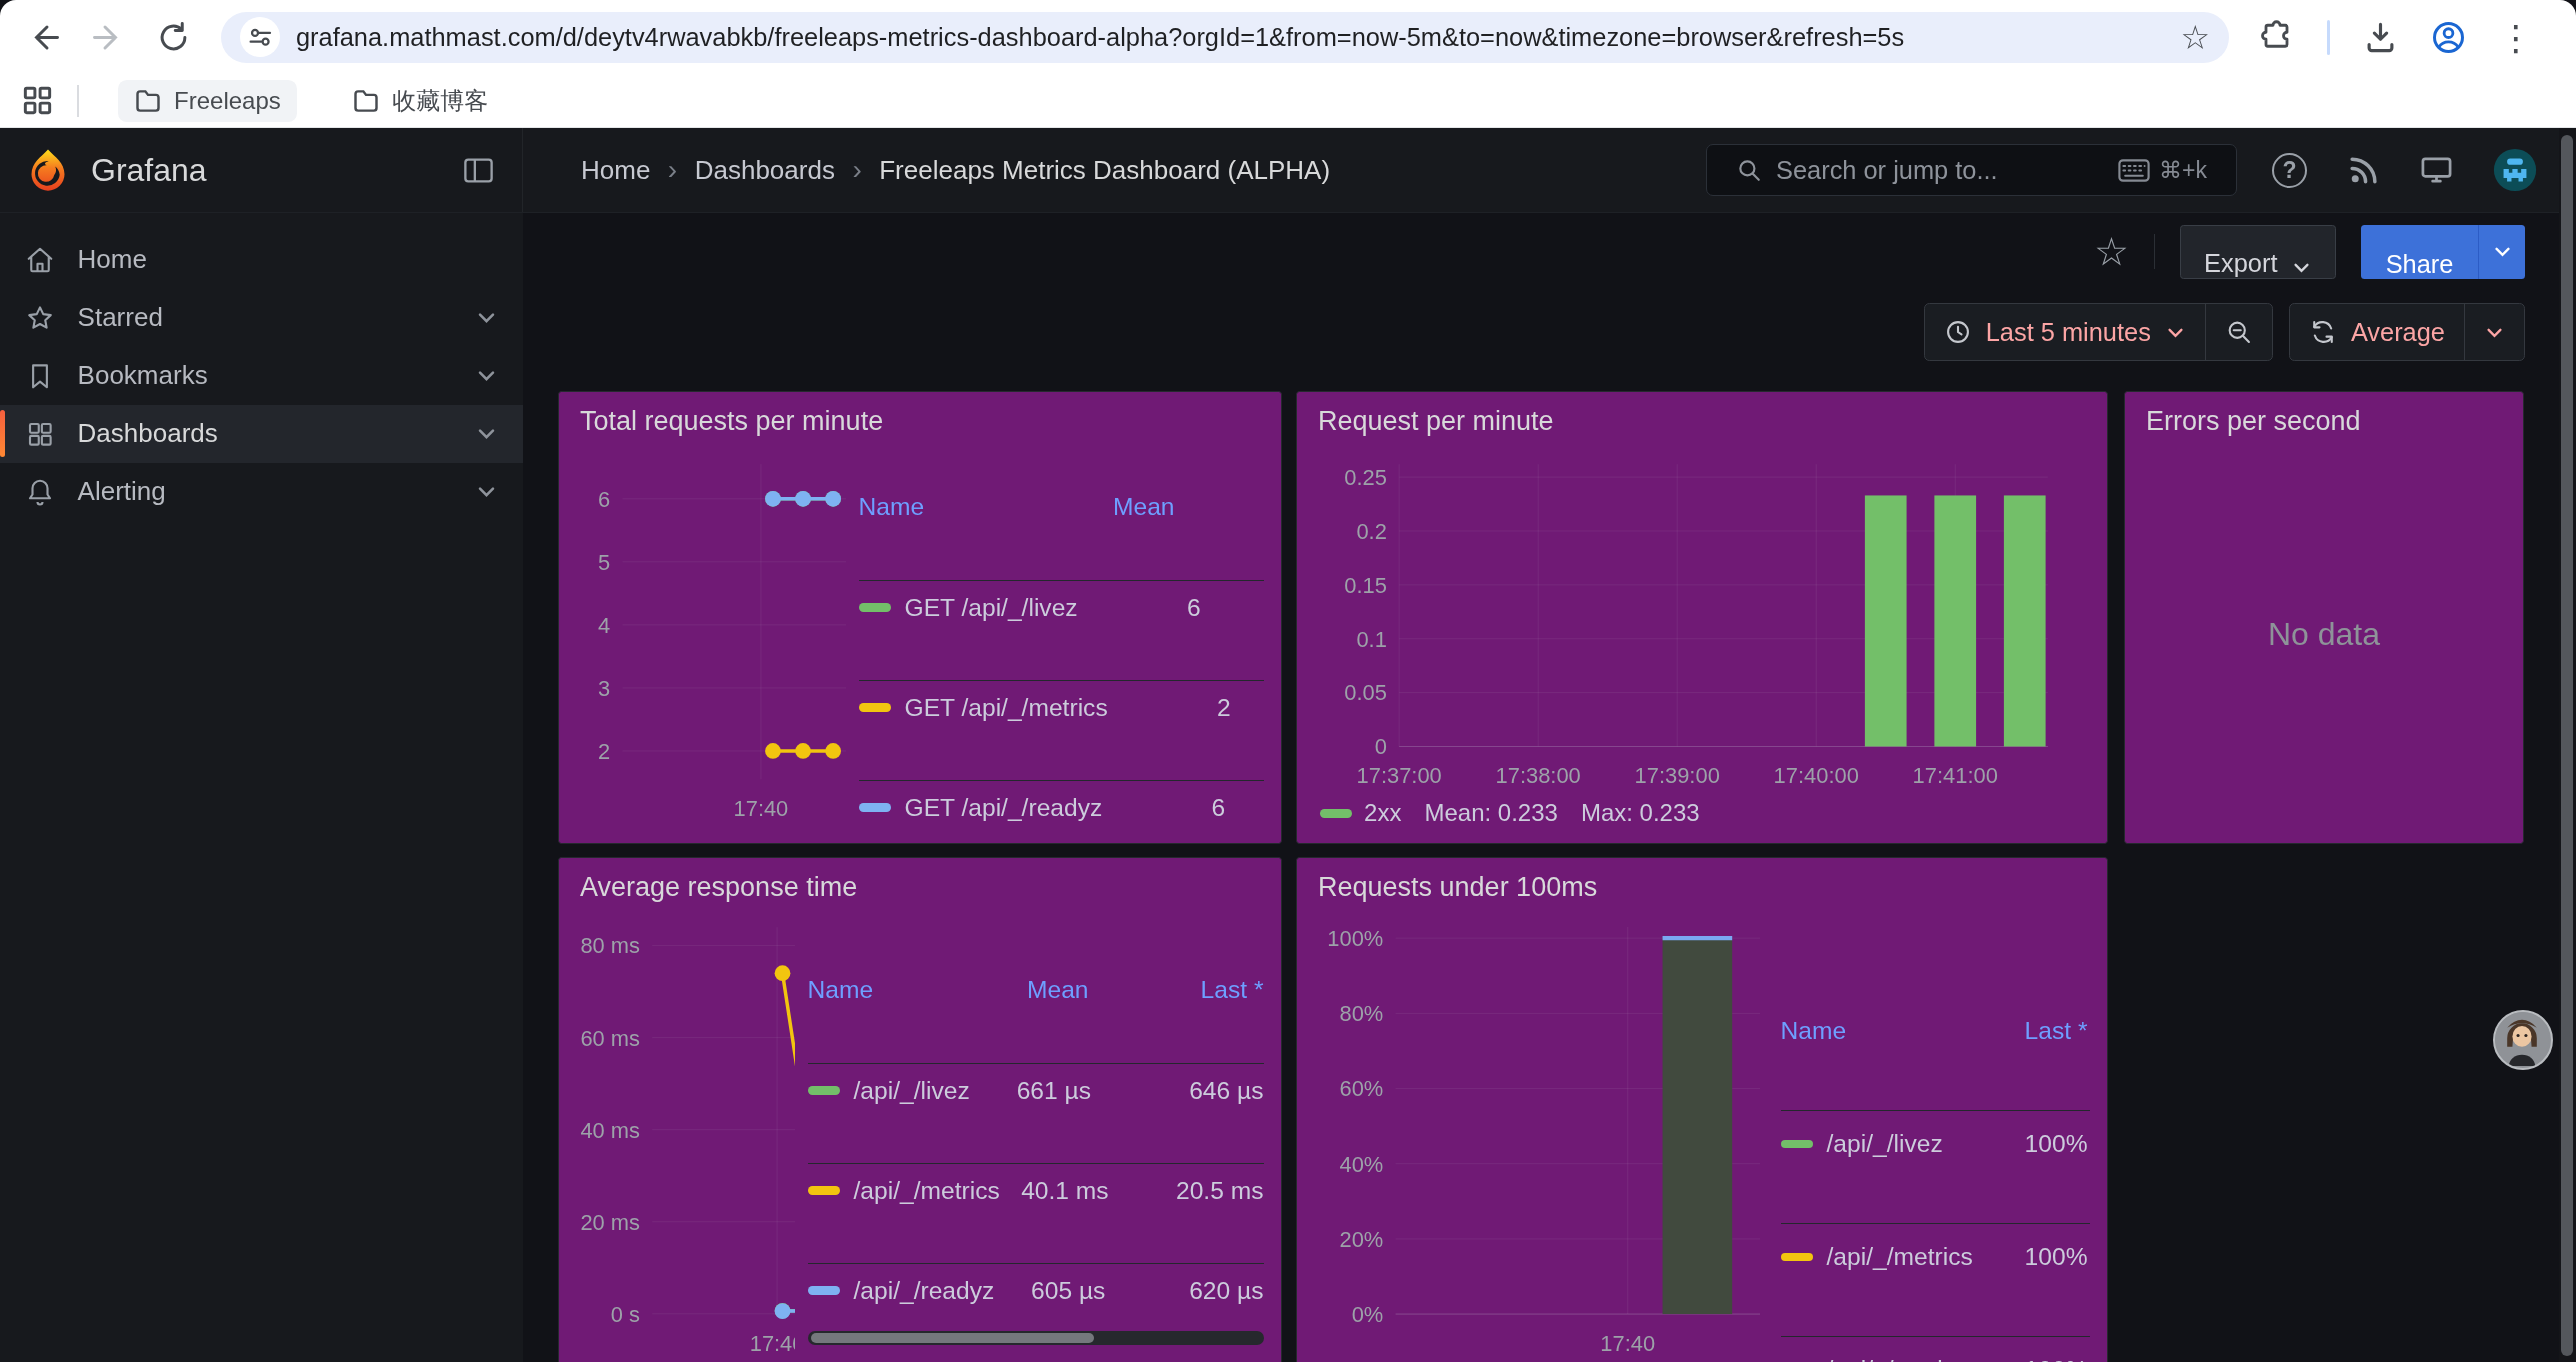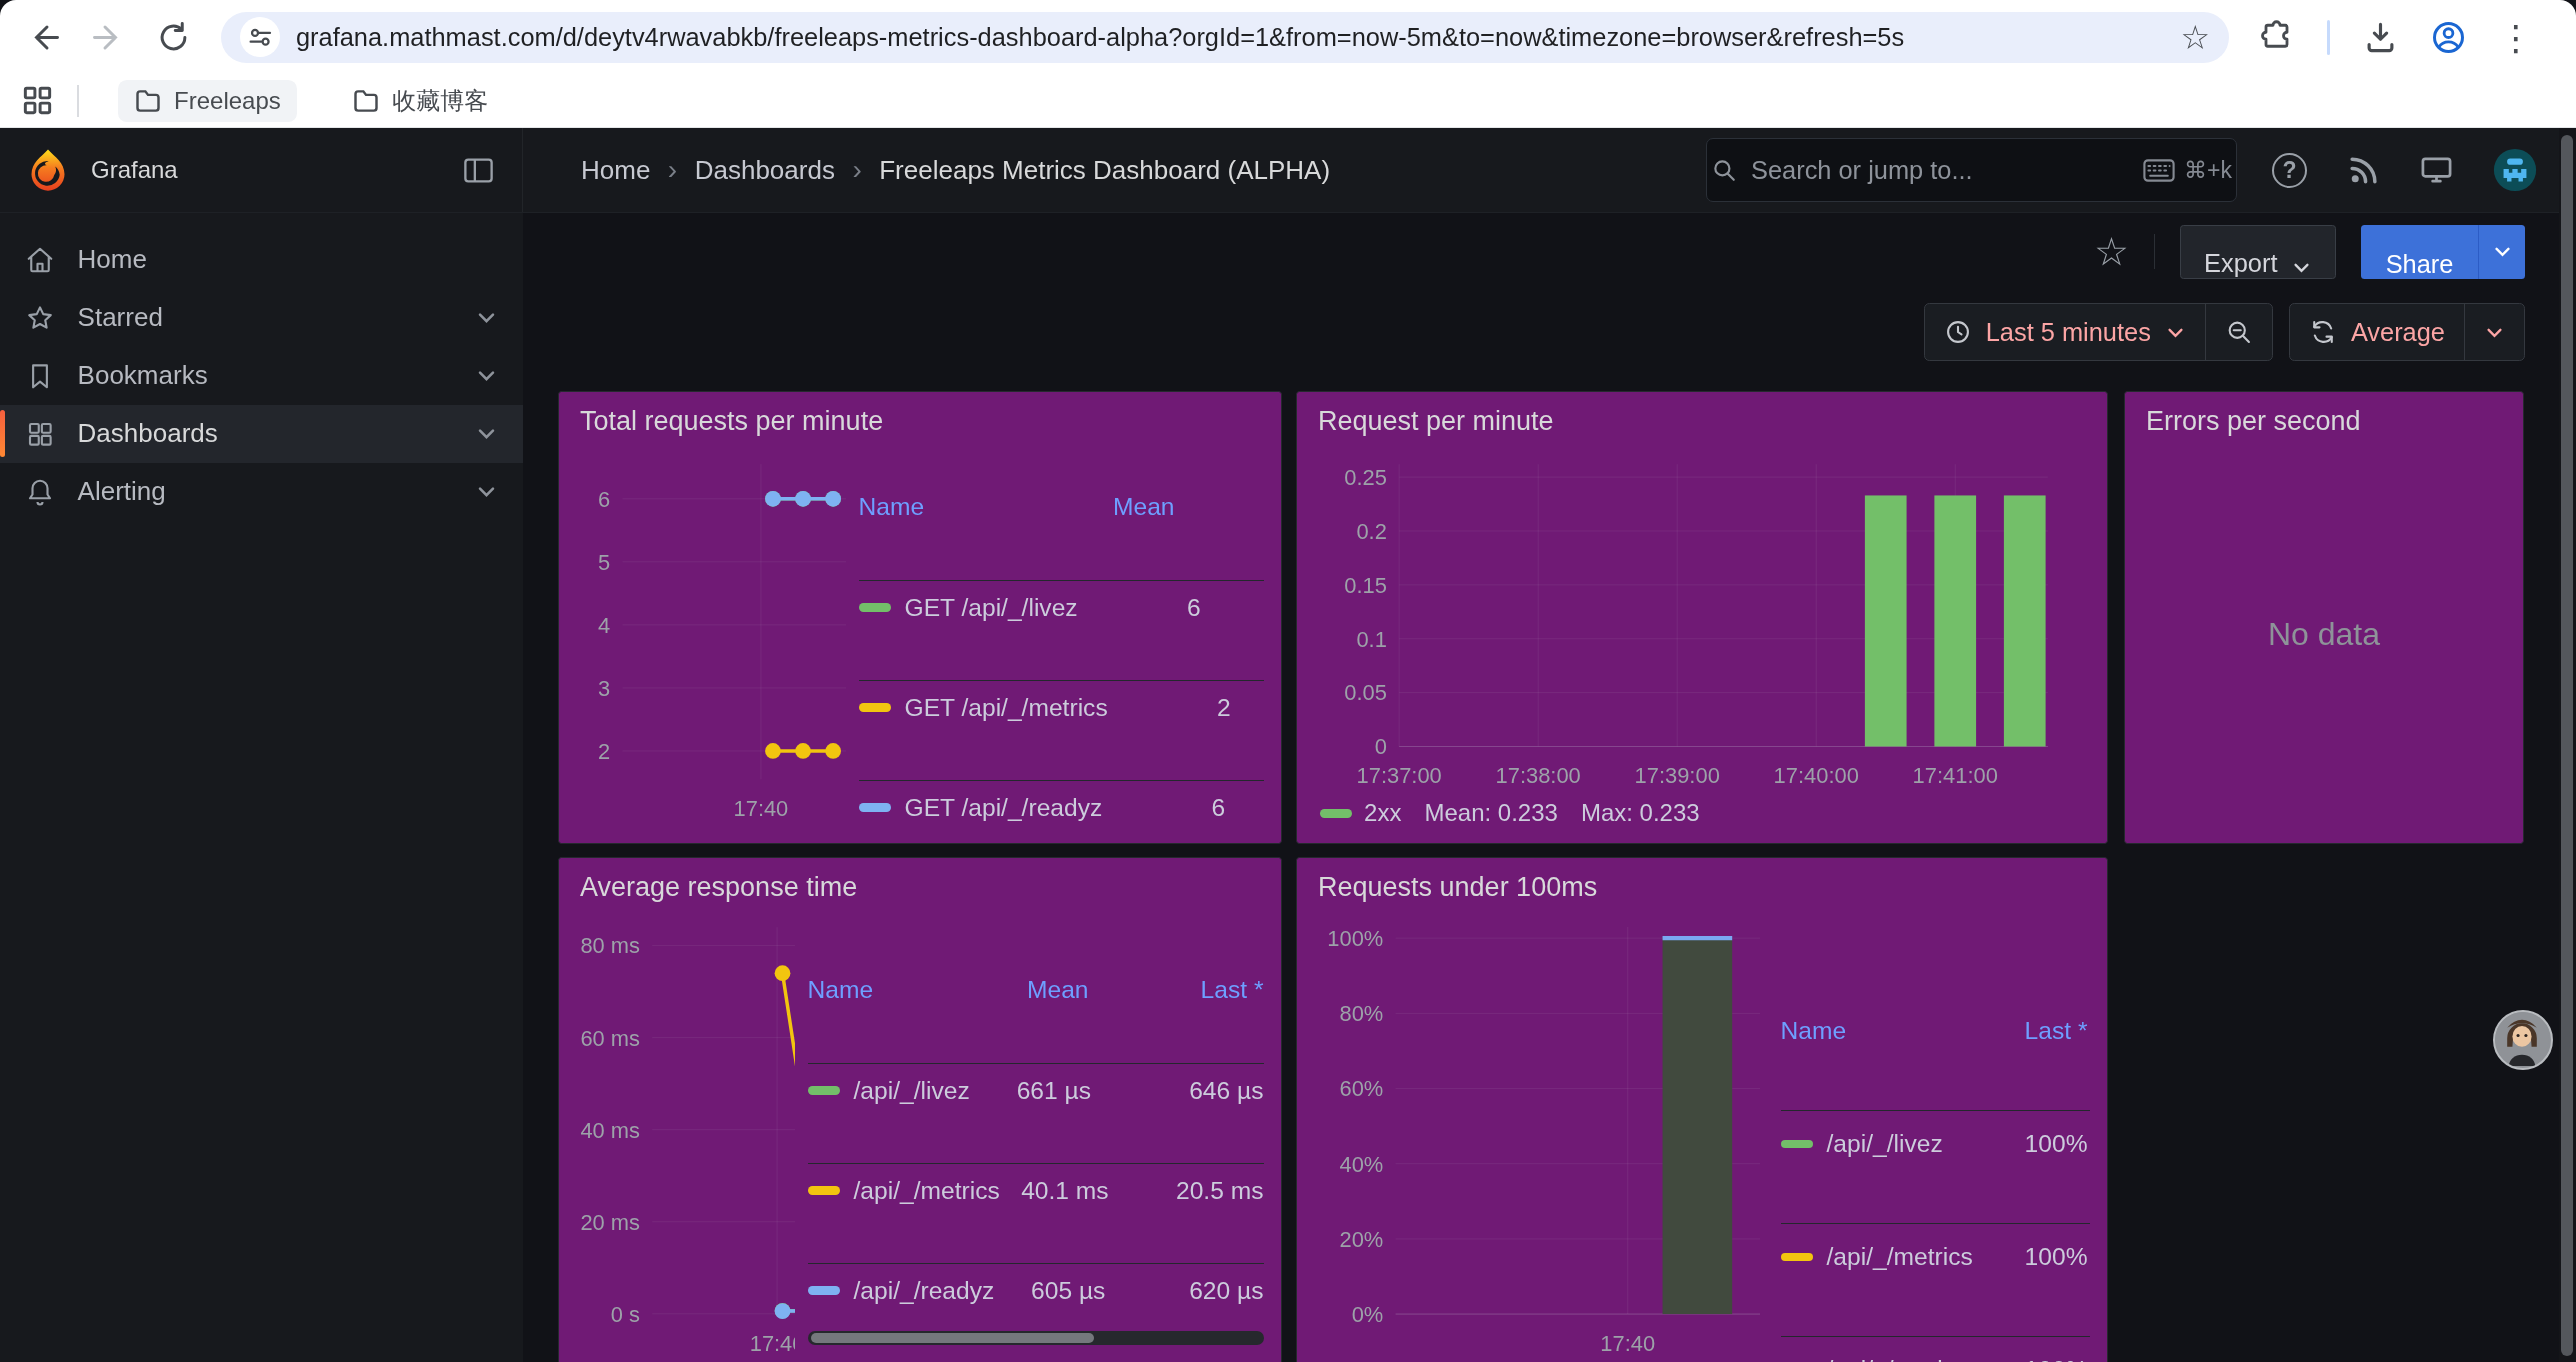--- a/index.html
+++ b/index.html
@@ -20,28 +20,28 @@
   .kebab{font-size:35px;color:#474b50;line-height:1;}
   .b-bookmarks{height:54px;display:flex;align-items:center;padding:0 21px;gap:23px;border-bottom:0.9px solid #e4e6e8;}
   .bm-div{width:1.8px;height:32px;background:#dadce0;}
   .bm-item{display:flex;align-items:center;gap:12.3px;font-size:24px;color:#474b50;padding:7px 16px;border-radius:8.8px;margin-left:16px;}
   .bm-item.hl{background:#f1f3f6;}
 
   
   .gf{position:absolute;top:128px;left:0;right:0;bottom:0;background:#111217;color:#ccccdc;}
   .gf-nav{position:absolute;top:0;left:0;right:0;height:85px;display:flex;background:#17191d;border-bottom:0.9px solid #1e2126;}
   .gf-nav-left{width:523px;flex:0 0 auto;display:flex;align-items:center;padding:0 26px;border-right:0.9px solid #222529;}
-  .brand{margin-left:21px;font-size:24px;color:#d8d9da;}
+  .brand{margin-left:21px;font-size:32px;color:#d8d9da;}
   .toggle{margin-left:auto;color:#9aa0a8;}
   .gf-nav-right{flex:1;display:flex;align-items:center;padding-left:58px;}
   .crumbs{display:flex;align-items:center;gap:17.5px;font-size:26px;}
   .crumb{color:#c7c9d1;cursor:pointer;}
   .crumb.cur{color:#d8d9da;}
   .crumb-sep{color:#7a7f88;font-size:28px;}
-  .search{margin-left:auto;width:531px;height:64px;background:#0e1014;border:0.9px solid #2b3038;border-radius:7px;display:flex;align-items:center;padding:0 4px;gap:14px;color:#8e939b;font-size:25.4px;}
+  .search{margin-left:auto;width:531px;height:52px;background:#0e1014;border:0.9px solid #2b3038;border-radius:7px;display:flex;align-items:center;padding:0 29px;gap:14px;color:#8e939b;font-size:25.4px;}
   .search .ph{flex:1;white-space:nowrap;overflow:hidden;}
   .shortcut{display:flex;align-items:center;gap:8.8px;color:#858a93;font-size:23px;flex:0 0 auto;}
   .nav-icons{display:flex;align-items:center;gap:40px;padding:0 39px 0 35px;}
   .gf-ic{width:33px;height:33px;color:#9aa0a8;}
   .help-badge{width:35px;height:35px;border:2.6px solid #9aa0a8;border-radius:50%;color:#9aa0a8;font-size:23px;font-weight:700;display:flex;align-items:center;justify-content:center;}
 
   .gf-side{position:absolute;top:85px;left:0;width:523px;bottom:0;background:#17191d;padding-top:17.5px;}
   .s-item{height:58px;display:flex;align-items:center;gap:23px;padding:0 24.6px;font-size:26px;color:#b7bac1;position:relative;cursor:pointer;}
   .s-item .si{width:30px;height:30px;color:#9aa0a8;flex:0 0 auto;}
   .s-item .chev{margin-left:auto;width:23px;height:23px;color:#8e939b;}

